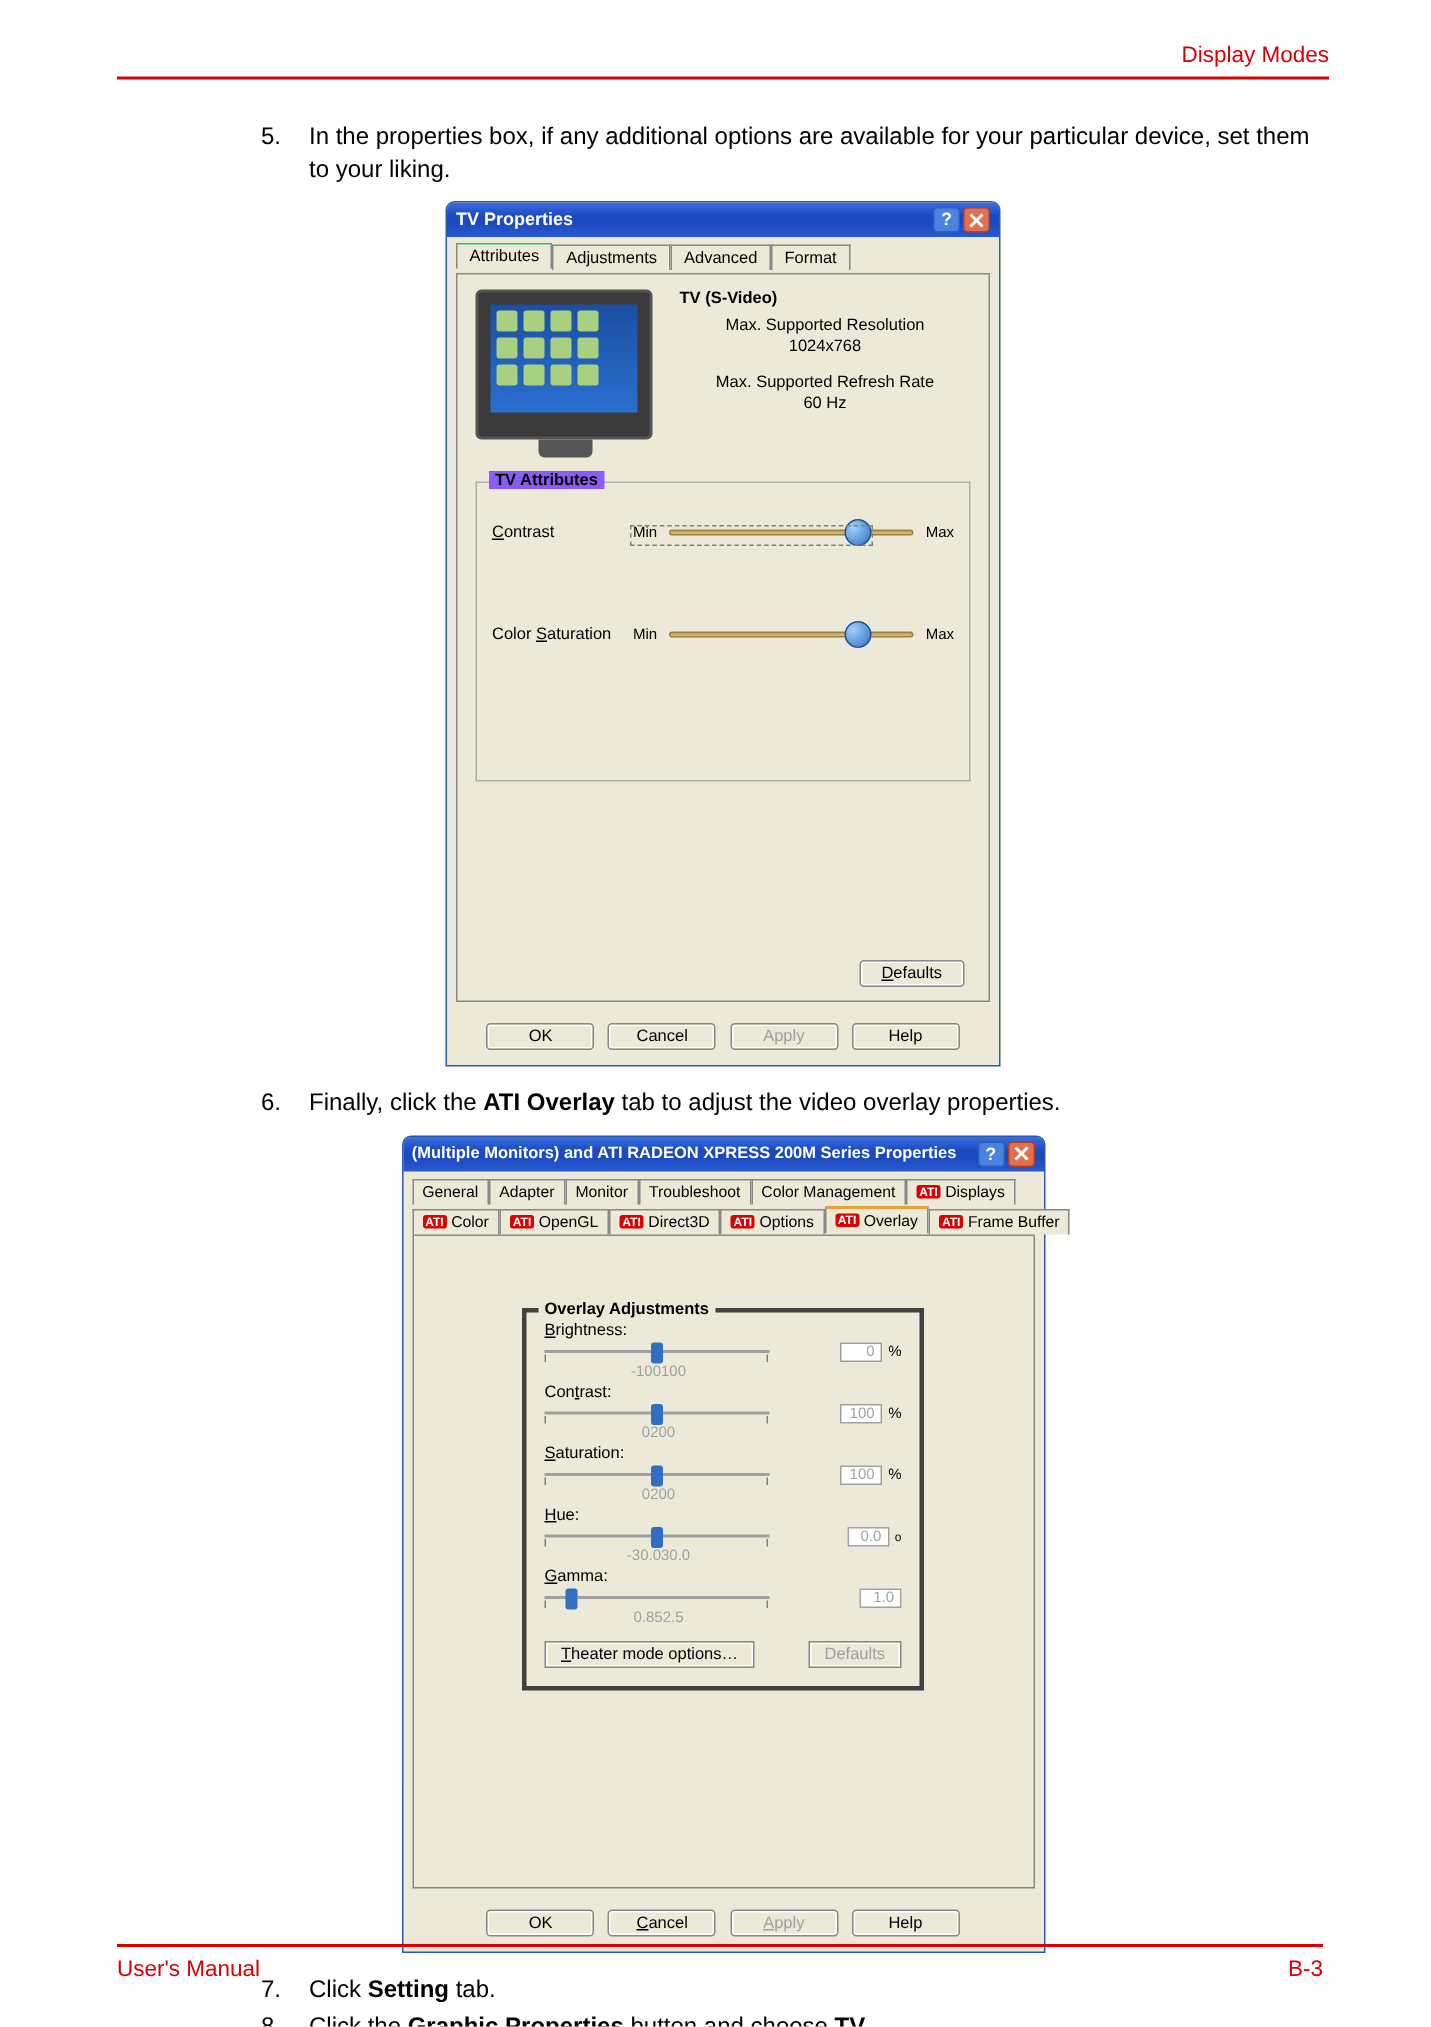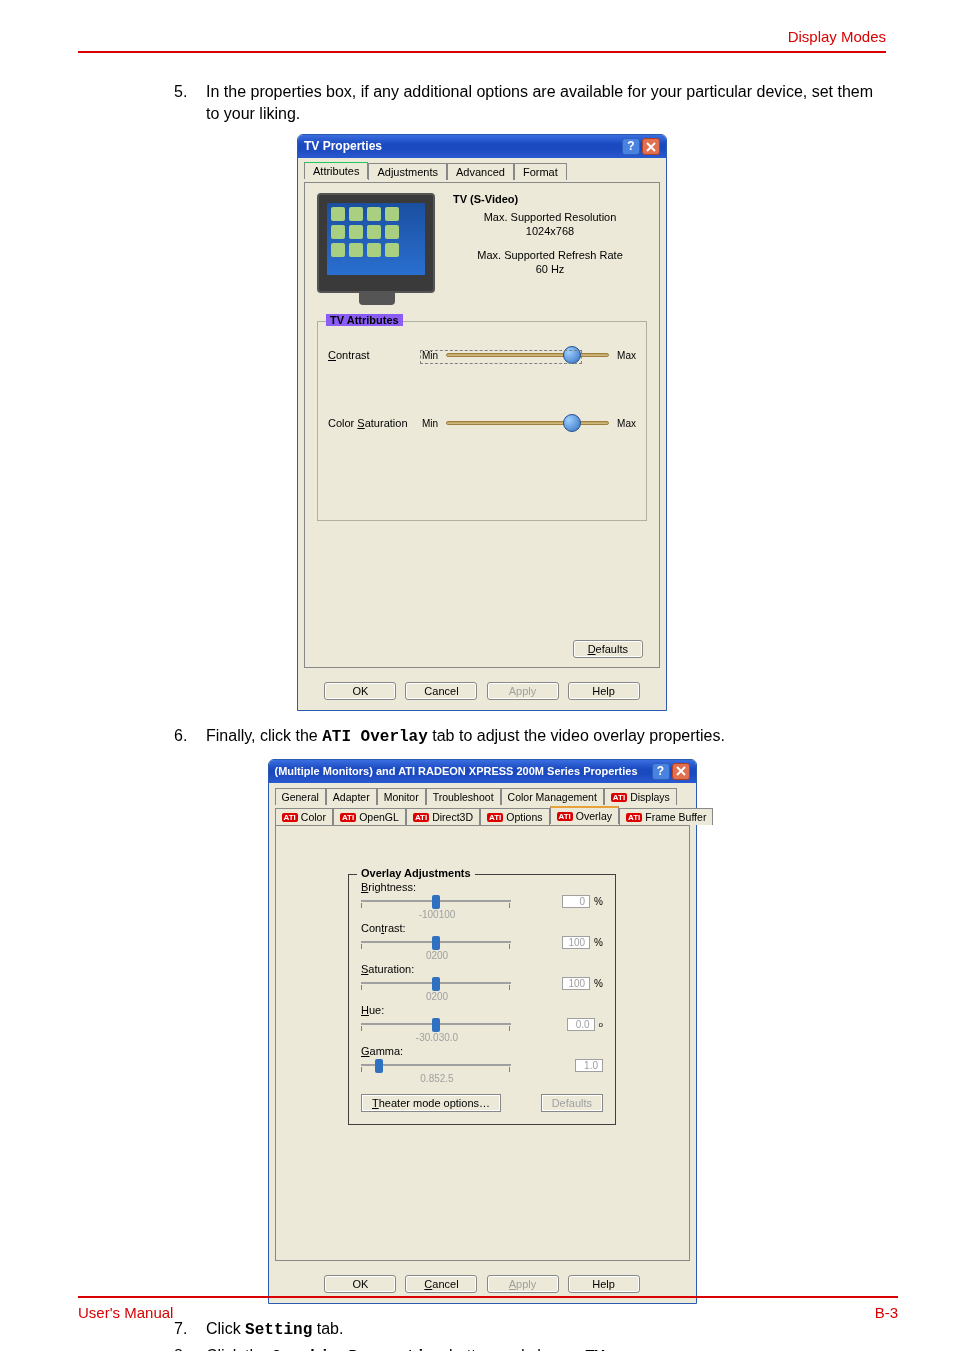--- a/index.html
+++ b/index.html
@@ -33,21 +33,21 @@
     margin-left: 128px;
     font-size: 16px;
     line-height: 1.35;
     position: relative;
   }
   .step-num {
     position: absolute;
     left: -32px;
     font-size: 16px;
   }
-  .bold { font-weight: bold; font-family: Liberation Mono, monospace; }
+  .bold { font-weight: bold; }
   .figure-wrap {
     text-align: center;
     margin: 10px 0 14px 0;
   }
 
   
   .win {
     display: inline-block;
     text-align: left;
     border: 1px solid #2b5bb0;
@@ -238,21 +238,21 @@
   }
   .tab-panel2 {
     margin: 0 6px 6px 6px;
     border: 1px solid #888;
     background: #ece9d8;
     padding: 48px 14px 14px 14px;
     height: 436px;
     position: relative;
   }
   .overlay-group {
-    border: 1px solid #404040;
+    border: 3px solid #404040;
     margin: 0 auto;
     width: 268px;
     padding: 4px 12px 12px 12px;
     position: relative;
   }
   .overlay-title {
     position:absolute; top:-8px; left:8px; background:#ece9d8; padding:0 4px; font-weight:bold;
   }
   .ov-row { margin-top: 2px; }
   .ov-label { font-size: 11px; }
@@ -291,21 +291,21 @@
     padding:2px 10px; cursor:pointer; box-shadow:0 0 0 1px #fff inset;
   }
   .ov-btn.disabled { color:#a0a0a0; cursor:default; }
 
   .under { text-decoration: underline; }
 
   .footer {
     position: absolute;
     bottom: 30px;
     left: 78px;
-    right: 56px;
+    right: 72px;
   }
   .footer .hr-red { margin-bottom: 6px; }
   .footer-row { display:flex; justify-content: space-between; color:#d80000; font-size:15px; }
 </style>
 </head>
 <body>
 
 <div class="page">
   <div class="header-right">Display Modes</div>
   <div class="hr-red"></div>

